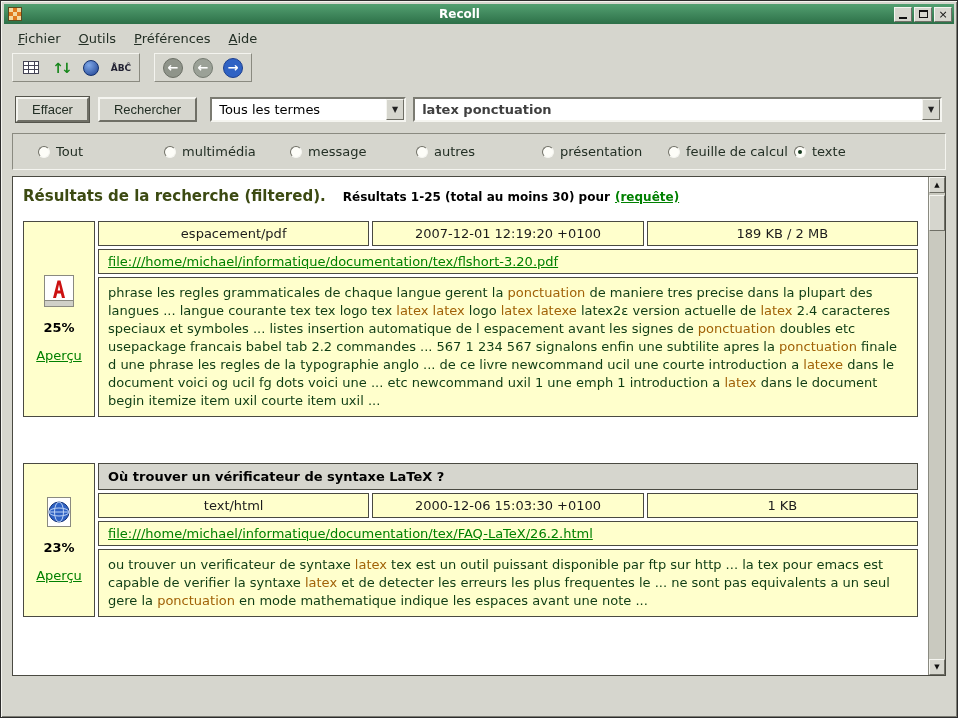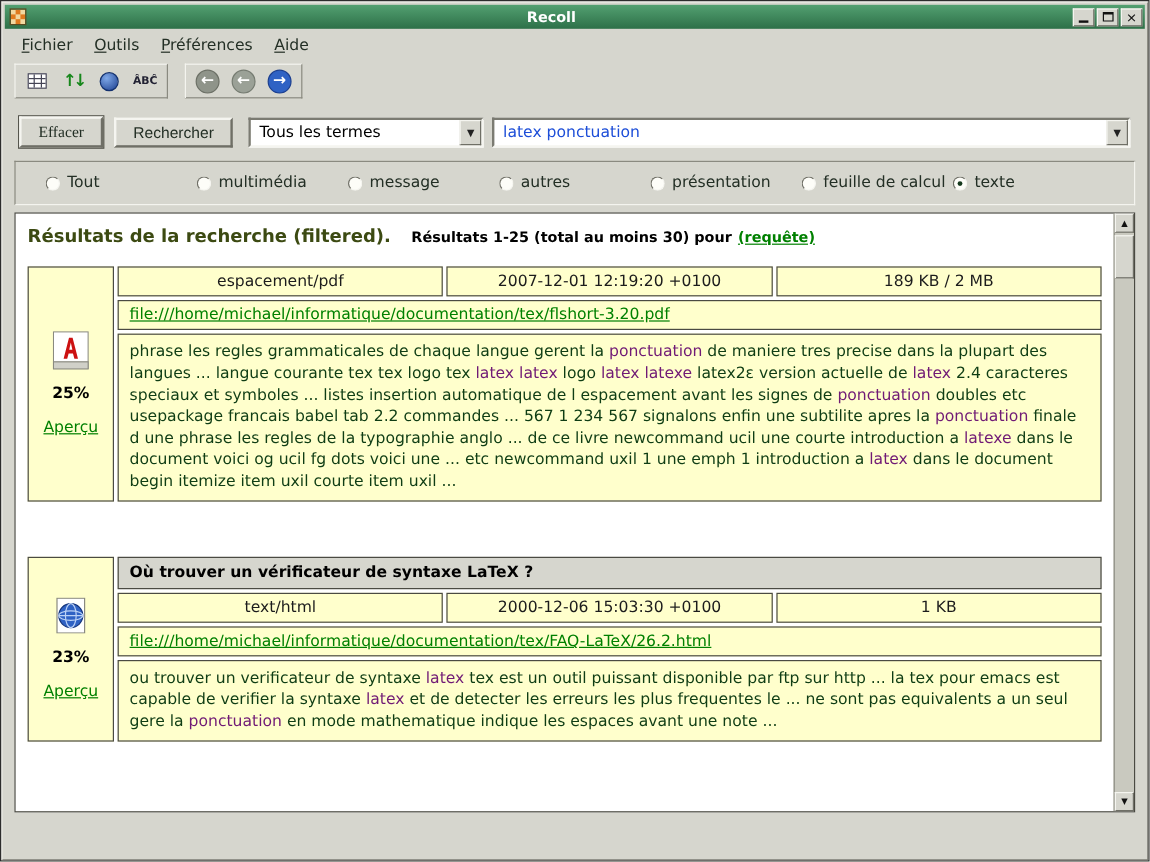--- a/index.html
+++ b/index.html
@@ -46,30 +46,30 @@
   .nav-circle { width:20px; height:20px; border-radius:50%; display:flex; align-items:center; justify-content:center;
     color:#fff; font-size:13px; font-weight:bold; line-height:1; }
   .nav-gray1 { background:#8f948a; border:1px solid #6c7066; }
   .nav-gray2 { background:#9ba197; border:1px solid #757b71; }
   .nav-blue  { background:#2f62c4; border:1px solid #1c3f8f; }
 
   
   .search-row { display:flex; align-items:center; gap:7px; padding:10px 12px 6px; }
   .btn { font-size:13px; color:#232f25; background:#d6d6ce; border:2px solid;
     border-color:#f5f5f0 #6f6f66 #6f6f66 #f5f5f0; padding:3px 14px; cursor:default; }
-  .btn-default { box-shadow:0 0 0 1px #55554d; margin-right:2px;font-family:Liberation Serif, serif; }
+  .btn-default { box-shadow:0 0 0 1px #55554d; margin-right:2px; }
   .combo { background:#fff; border:2px solid; border-color:#7b7b72 #f5f5f0 #f5f5f0 #7b7b72;
     height:25px; display:flex; align-items:center; font-size:13px; color:#000; }
   .combo .value { padding:0 7px; flex:1; white-space:nowrap; }
   .combo .arrow { width:18px; align-self:stretch; display:flex; align-items:center; justify-content:center;
     font-size:8px; color:#222; background:#d6d6ce; border:1px solid; border-color:#f5f5f0 #6f6f66 #6f6f66 #f5f5f0; }
   .mode-combo { width:196px; flex:0 0 196px; margin-left:6px; }
   .query-combo { flex:1; }
   .query-input { border:none; outline:none; background:transparent; flex:1; font-size:13px;
-    font-family:"DejaVu Sans", sans-serif; color:#1d4ed8; padding:0 7px; }
+    font-family:"DejaVu Sans", sans-serif; color:#404040; padding:0 7px;font-weight:bold; }
 
   
   .filter-panel { margin:5px 8px 4px; border:1px solid; border-color:#8a8a80 #f4f4ef #f4f4ef #8a8a80;
     display:flex; align-items:center; padding:10px 25px; }
   .filter-item { flex:1; display:flex; align-items:center; gap:6px; font-size:13px; color:#232f25; cursor:default; }
   .radio { width:12px; height:12px; flex:0 0 12px; border-radius:50%; background:#fdfdf8; border:1px solid;
     border-color:#6f6f66 #f5f5f0 #f5f5f0 #6f6f66; position:relative; }
   .filter-item.checked .radio::after { content:""; position:absolute; inset:3px; border-radius:50%; background:#14381c; }
 
   
@@ -85,21 +85,21 @@
   .result-gap { margin-bottom:46px; }
   .r-left { border:1px solid #4a4a42; background:#ffffcc; display:flex; flex-direction:column;
     align-items:center; justify-content:center; gap:13px; }
   .r-right { display:flex; flex-direction:column; gap:3px; }
   .r-title { background:#d6d6ce; border:1px solid #4a4a42; font-weight:bold; font-size:13px; padding:5px 9px; color:#000; }
   .r-info { display:grid; grid-template-columns:1fr 1fr 1fr; gap:3px; }
   .r-info > div { border:1px solid #4a4a42; background:#ffffcc; text-align:center; font-size:13px; padding:4px; color:#1c1c1c; }
   .r-url { border:1px solid #4a4a42; background:#ffffcc; padding:4px 9px; font-size:13px; white-space:nowrap; overflow:hidden; }
   .link-green { color:#008000; text-decoration:underline; cursor:pointer; }
   .r-abs { border:1px solid #4a4a42; background:#ffffcc; padding:6px 9px; font-size:13px; line-height:18px; color:#0f3d14; }
-  .r-abs .hl { color:#701a75; }
+  .r-abs .hl { color:#a16207; }
   .pct { font-weight:bold; font-size:13px; color:#000; }
   .preview { font-size:13px; }
 
   
   .vscroll { position:absolute; top:0; right:0; bottom:0; width:17px; background:#c9c9bf; border-left:1px solid #8a8a80; }
   .vs-btn { position:absolute; left:0; right:0; height:16px; background:#d6d6ce; border:1px solid;
     border-color:#f5f5f0 #6f6f66 #6f6f66 #f5f5f0; display:flex; align-items:center; justify-content:center;
     font-size:7px; color:#111; }
   .vs-up { top:0; }
   .vs-down { bottom:0; }

